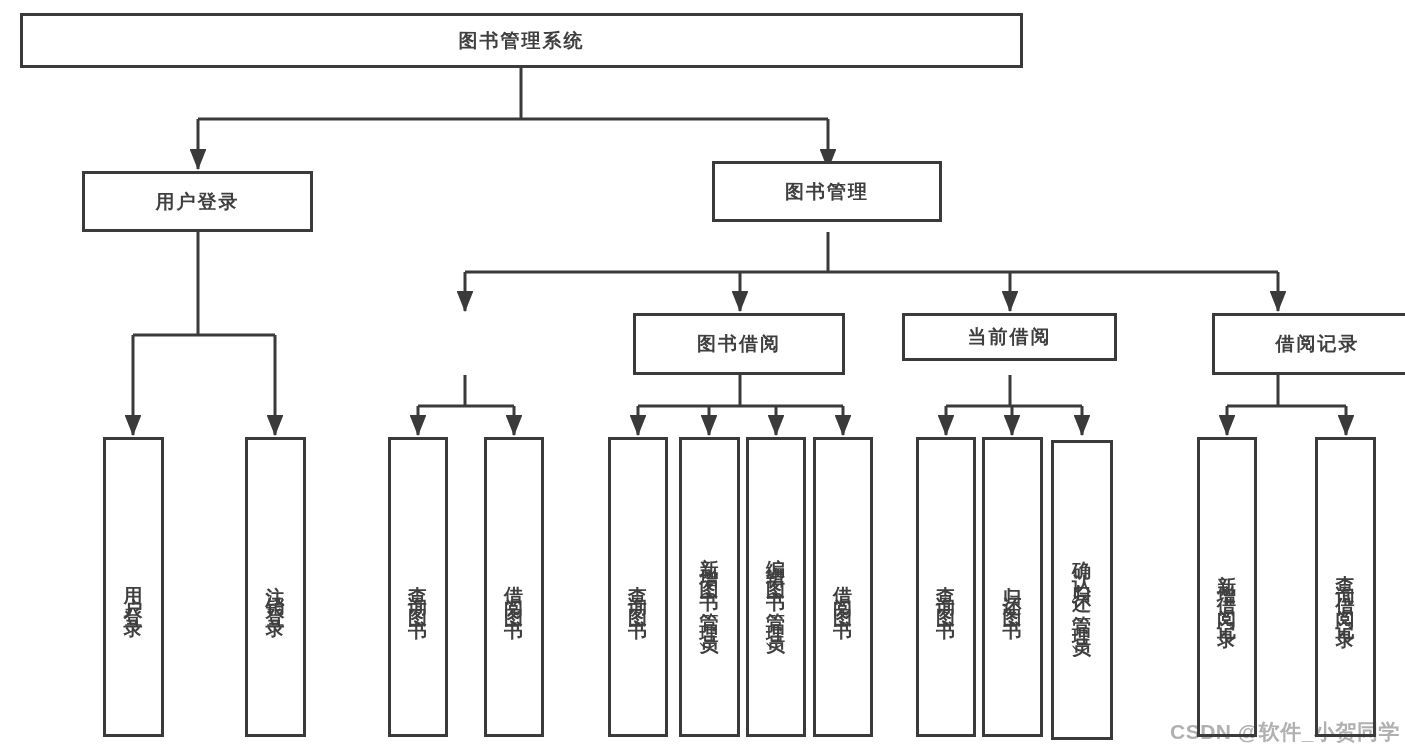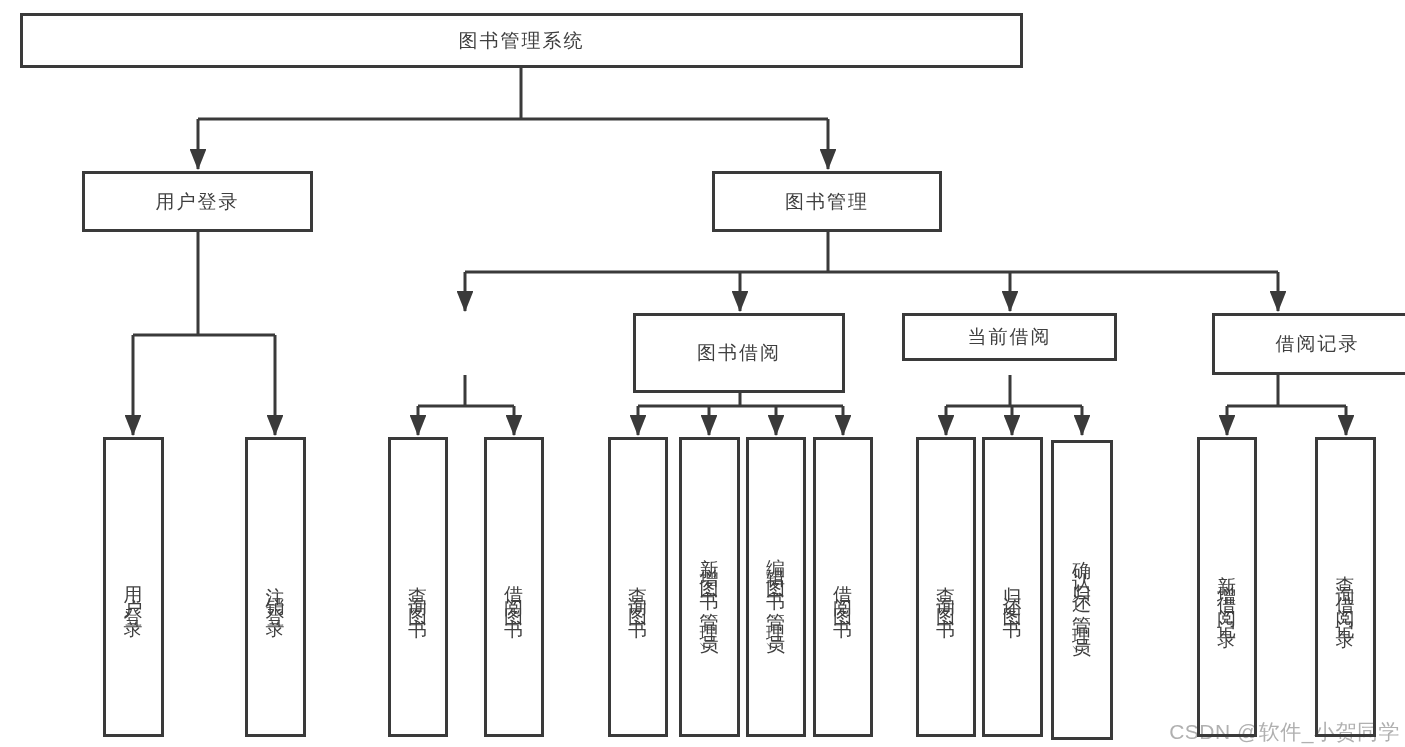--- a/index.html
+++ b/index.html
@@ -7,20 +7,21 @@
     padding: 0;
     background: #ffffff;
     font-family: "Liberation Sans", "DejaVu Sans", sans-serif;
   }
   .stage {
     position: relative;
     width: 1405px;
     height: 747px;
     background: #ffffff;
     overflow: hidden;
+    font-weight: bold;
   }
   .connectors {
     position: absolute;
     left: 0;
     top: 0;
     width: 1405px;
     height: 747px;
     z-index: 1;
   }
   .node {
@@ -107,25 +108,25 @@
     </g>
   </svg>
 
   <div class="node" style="left:20px;top:13px;width:1003px;height:55px">
     <span class="lbl">图书管理系统</span>
   </div>
 
   <div class="node" style="left:82px;top:171px;width:231px;height:61px">
     <span class="lbl">用户登录</span>
   </div>
-  <div class="node" style="left:712px;top:171px;width:230px;height:61px">
+  <div class="node" style="left:712px;top:161px;width:230px;height:61px">
     <span class="lbl">图书管理</span>
   </div>
 
-  <div class="node" style="left:633px;top:313px;width:212px;height:80px">
+  <div class="node" style="left:633px;top:313px;width:212px;height:62px">
     <span class="lbl">图书借阅</span>
   </div>
   <div class="node" style="left:902px;top:313px;width:215px;height:48px">
     <span class="lbl">当前借阅</span>
   </div>
   <div class="node" style="left:1212px;top:313px;width:211px;height:62px">
     <span class="lbl">借阅记录</span>
   </div>
 
   <div class="node v" style="left:103px;top:437px;width:61px;height:300px">

